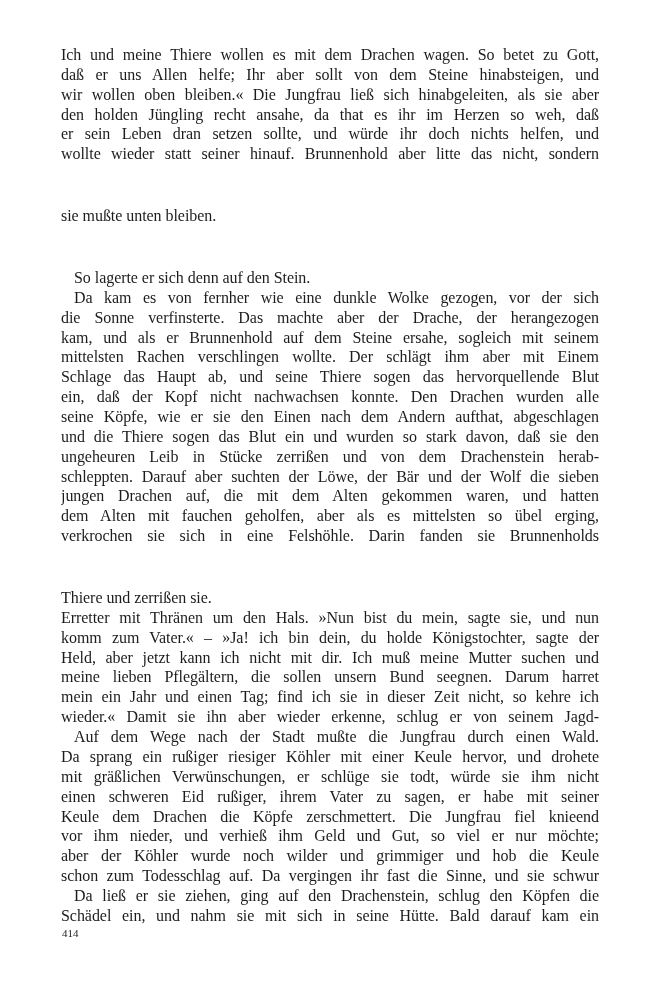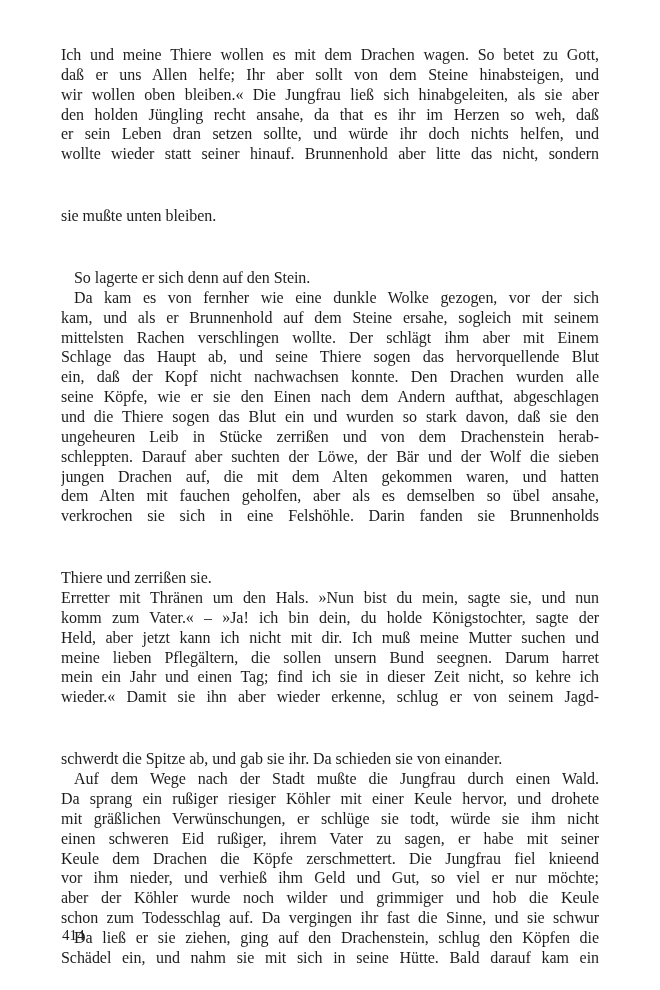--- a/index.html
+++ b/index.html
@@ -29,21 +29,21 @@
     overflow: hidden;
     text-align: justify;
     text-align-last: justify;
     white-space: normal;
   }
   .line.last { text-align-last: left; margin-top: 42px; }
   .line.indent { text-indent: 13px; }
   .page-number {
     position: absolute;
     left: 62px; top: 927px;
-    font-size: 15px;
+    font-size: 11px;
     color: #1c1c1c;
   }
 </style>
 </head>
 <body>
 
 <div class="page">
   <div class="text-block">
       <div class="paragraph">
         <div class="line">Ich und meine Thiere wollen es mit dem Drachen wagen. So betet zu Gott,</div>
@@ -52,41 +52,41 @@
         <div class="line">den holden Jüngling recht ansahe, da that es ihr im Herzen so weh, daß</div>
         <div class="line">er sein Leben dran setzen sollte, und würde ihr doch nichts helfen, und</div>
         <div class="line">wollte wieder statt seiner hinauf. Brunnenhold aber litte das nicht, sondern</div>
         <div class="line last">sie mußte unten bleiben.</div>
       </div>
       <div class="paragraph">
         <div class="line indent last">So lagerte er sich denn auf den Stein.</div>
       </div>
       <div class="paragraph">
         <div class="line indent">Da kam es von fernher wie eine dunkle Wolke gezogen, vor der sich</div>
+        <div class="line">die Sonne verfinsterte. Das machte aber der Drache, der herangezogen</div>
         <div class="line">kam, und als er Brunnenhold auf dem Steine ersahe, sogleich mit seinem</div>
         <div class="line">mittelsten Rachen verschlingen wollte. Der schlägt ihm aber mit Einem</div>
         <div class="line">Schlage das Haupt ab, und seine Thiere sogen das hervorquellende Blut</div>
         <div class="line">ein, daß der Kopf nicht nachwachsen konnte. Den Drachen wurden alle</div>
         <div class="line">seine Köpfe, wie er sie den Einen nach dem Andern aufthat, abgeschlagen</div>
         <div class="line">und die Thiere sogen das Blut ein und wurden so stark davon, daß sie den</div>
         <div class="line">ungeheuren Leib in Stücke zerrißen und von dem Drachenstein herab-</div>
         <div class="line">schleppten. Darauf aber suchten der Löwe, der Bär und der Wolf die sieben</div>
         <div class="line">jungen Drachen auf, die mit dem Alten gekommen waren, und hatten</div>
-        <div class="line">dem Alten mit fauchen geholfen, aber als es demselben so übel ansahe,</div>
+        <div class="line">dem Alten mit fauchen geholfen, aber als es mittelsten so übel erging,</div>
         <div class="line">verkrochen sie sich in eine Felshöhle. Darin fanden sie Brunnenholds</div>
         <div class="line last">Thiere und zerrißen sie.</div>
       </div>
       <div class="paragraph">
         <div class="line">Erretter mit Thränen um den Hals. »Nun bist du mein, sagte sie, und nun</div>
         <div class="line">komm zum Vater.« – »Ja! ich bin dein, du holde Königstochter, sagte der</div>
         <div class="line">Held, aber jetzt kann ich nicht mit dir. Ich muß meine Mutter suchen und</div>
         <div class="line">meine lieben Pflegältern, die sollen unsern Bund seegnen. Darum harret</div>
         <div class="line">mein ein Jahr und einen Tag; find ich sie in dieser Zeit nicht, so kehre ich</div>
         <div class="line">wieder.« Damit sie ihn aber wieder erkenne, schlug er von seinem Jagd-</div>
-        <div class="line last">schwerdt die Spitze ab, und gab sie ihr. Da schieden sie von einander.</div>
       </div>
       <div class="paragraph">
         <div class="line indent">Auf dem Wege nach der Stadt mußte die Jungfrau durch einen Wald.</div>
         <div class="line">Da sprang ein rußiger riesiger Köhler mit einer Keule hervor, und drohete</div>
         <div class="line">mit gräßlichen Verwünschungen, er schlüge sie todt, würde sie ihm nicht</div>
         <div class="line">einen schweren Eid rußiger, ihrem Vater zu sagen, er habe mit seiner</div>
         <div class="line">Keule dem Drachen die Köpfe zerschmettert. Die Jungfrau fiel knieend</div>
         <div class="line">vor ihm nieder, und verhieß ihm Geld und Gut, so viel er nur möchte;</div>
         <div class="line">aber der Köhler wurde noch wilder und grimmiger und hob die Keule</div>
         <div class="line">schon zum Todesschlag auf. Da vergingen ihr fast die Sinne, und sie schwur</div>

